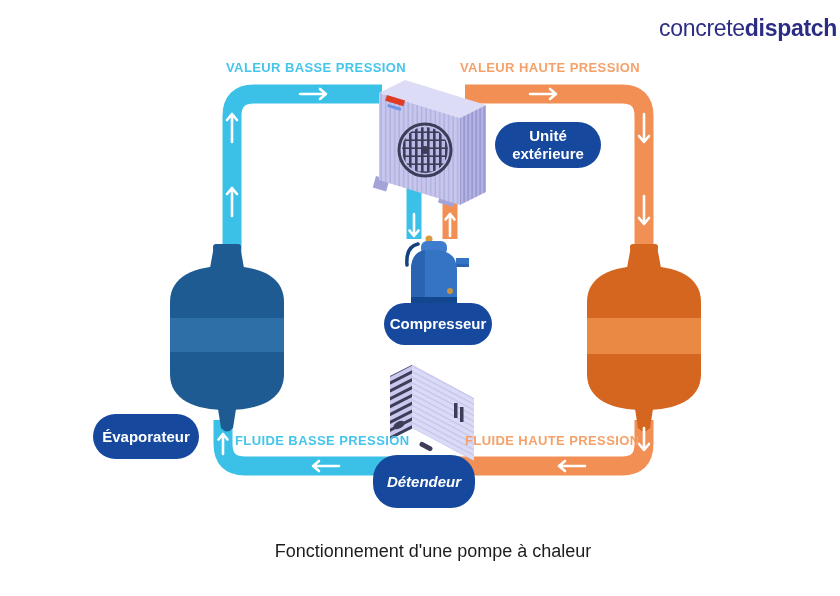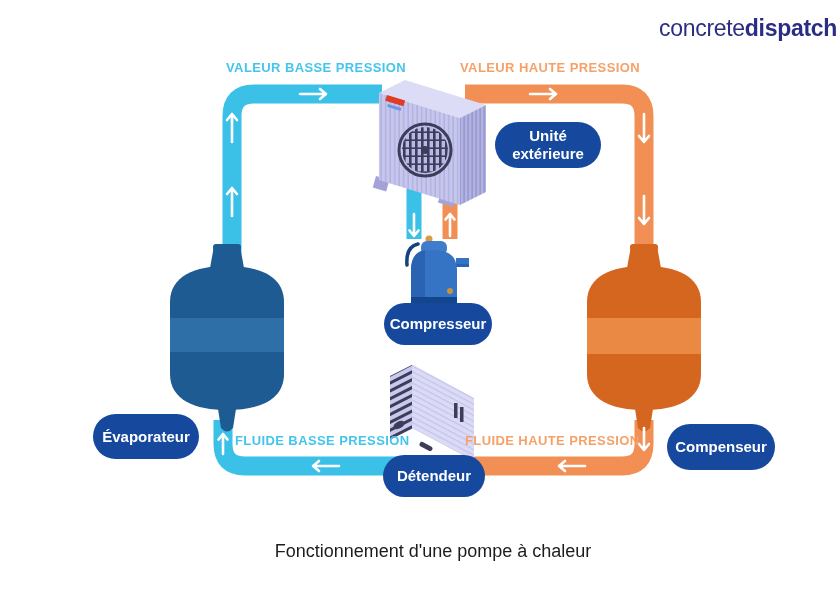--- a/index.html
+++ b/index.html
@@ -133,18 +133,17 @@
     </g>
   </svg>
 
   <div class="pipe-label lbl-cyan" style="left:213px;top:60px;width:172px;">VALEUR BASSE PRESSION</div>
   <div class="pipe-label lbl-cyan" style="left:222px;top:433px;width:168px;">FLUIDE BASSE PRESSION</div>
   <div class="pipe-label lbl-orange" style="left:447px;top:60px;width:168px;">VALEUR HAUTE PRESSION</div>
   <div class="pipe-label lbl-orange" style="left:452px;top:433px;width:166px;">FLUIDE HAUTE PRESSION</div>
 
   <div class="pill" style="left:482px;top:122px;width:106px;height:46px;">Unité extérieure</div>
   <div class="pill" style="left:371px;top:303px;width:108px;height:42px;">Compresseur</div>
-  <div class="pill" style="left:370px;top:455px;width:102px;height:42px;">Détendeur</div>
+  <div class="pill" style="left:360px;top:455px;width:102px;height:53px;font-style:italic;">Détendeur</div>
   <div class="pill" style="left:80px;top:414px;width:106px;height:45px;">Évaporateur</div>
-  <div class="pill" style="left:654px;top:424px;width:108px;height:46px;">Compenseur</div>
 
   <div class="title">Fonctionnement d'une pompe à chaleur</div>
 </div>
 
 </body></html>

